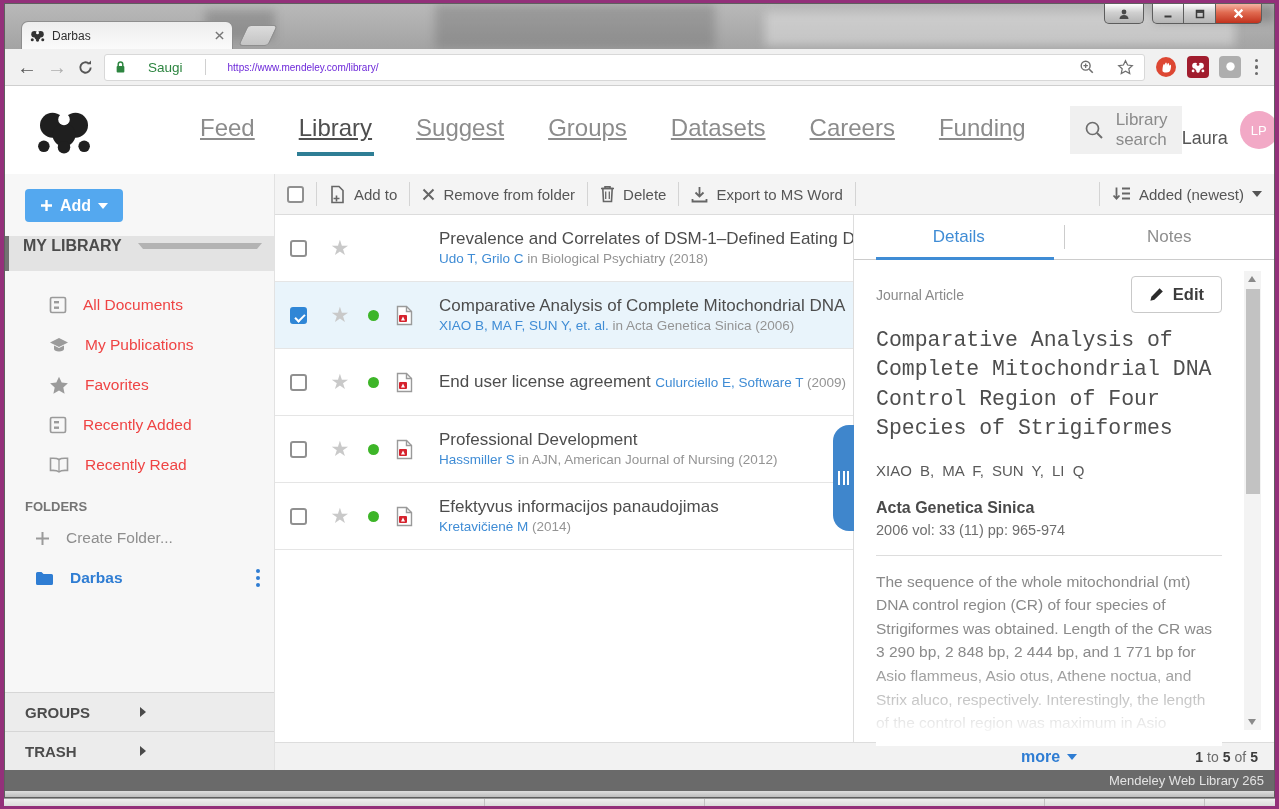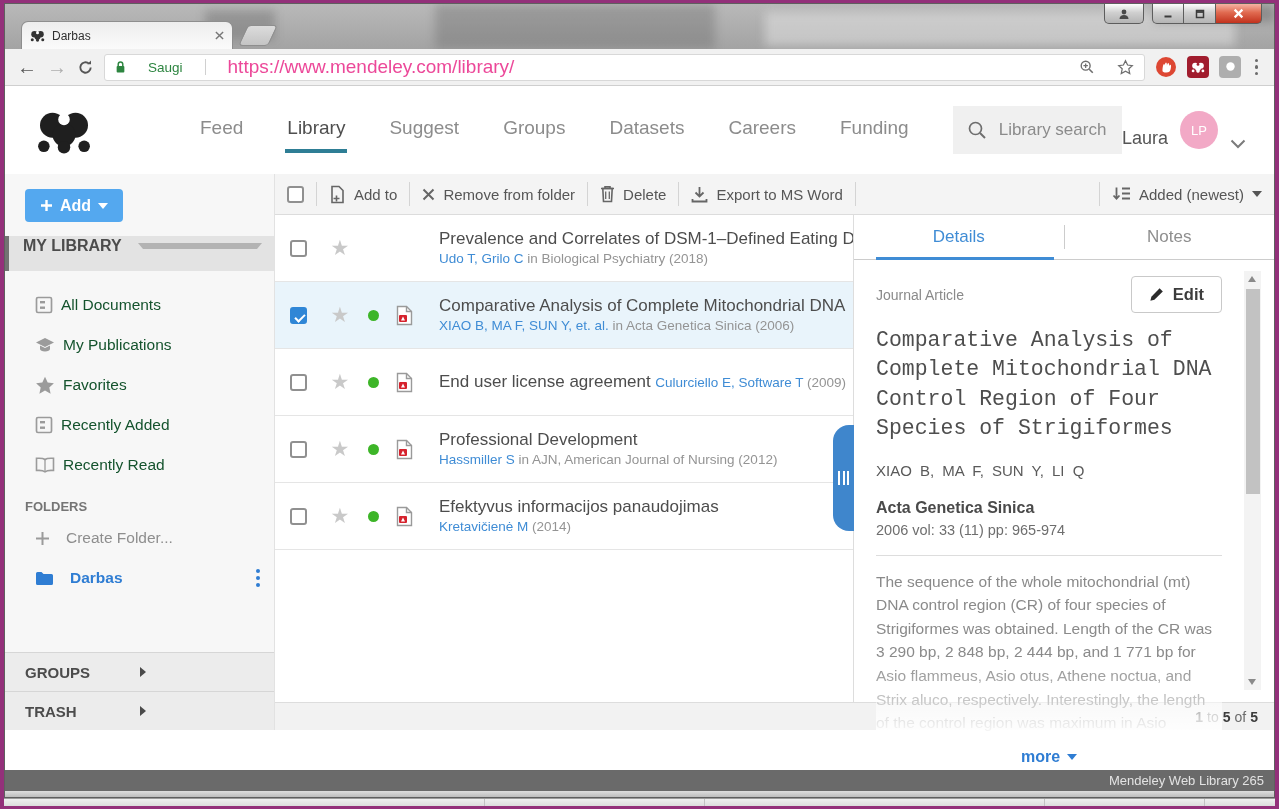--- a/index.html
+++ b/index.html
@@ -42,34 +42,34 @@
 
   
   .chrome-bar { height:37px; background:#f1f1f1; border-bottom:1px solid #cfcfcf;
                 display:flex; align-items:center; padding:0 12px; gap:10px; flex:0 0 auto; }
   .nav-arrow { font-size:20px; line-height:1; color:#565656; }
   .nav-arrow.fwd { color:#aeaeae; }
   .omnibox { flex:1; height:27px; background:#fff; border:1px solid #d8d8d8; border-radius:3px;
              display:flex; align-items:center; padding:0 10px; gap:22px; }
   .secure { color:#2d8540; font-size:13.5px; }
   .om-sep { width:1px; height:16px; background:#d0d0d0; }
-  .url { color:#ec4899; font-size:19px; flex:1; }
+  .url { color:#6d28d9; font-size:10px; flex:1; }
   .ext { width:22px; height:22px; border-radius:4px; display:flex; align-items:center; justify-content:center; }
   .ext.hand { background:transparent; }
   .ext.mend { background:#a11d2e; }
   .ext.gray { background:#aeaeae; }
   .dots3 { display:flex; flex-direction:column; gap:3px; padding:0 4px; }
   .dots3 i { width:3.5px; height:3.5px; border-radius:50%; background:#6b6b6b; }
 
   
   .page { flex:1; display:flex; flex-direction:column; background:#fff; min-height:0; }
   .site-header { height:88px; flex:0 0 auto; display:flex; align-items:center; padding:0 28px 0 30px; background:#fff; }
   .m-logo { margin-right:105px; }
   .site-nav { display:flex; gap:40px; align-items:center; }
-  .nav-item { font-size:19px; color:#8c8c8c; padding:10px 2px 14px; cursor:pointer; }
+  .nav-item { font-size:24px; color:#8c8c8c; padding:10px 2px 14px; cursor:pointer;text-decoration:underline; }
   .nav-item.active { color:#4f4f4f; border-bottom:4px solid #2e7e95; padding-bottom:10px; }
   .lib-search { margin-left:42px; width:280px; height:48px; background:#f0f0f0;
                 display:flex; align-items:center; padding:0 14px; gap:12px; }
   .lib-search .ph { color:#8b8b8b; font-size:17px; }
   .user-area { margin-left:auto; display:flex; align-items:flex-end; gap:12px; }
   .user-name { font-size:18px; color:#555; }
   .avatar { width:38px; height:38px; border-radius:50%; background:#f2a9c6; color:#fff;
             font-size:13px; display:flex; align-items:center; justify-content:center; }
 
   .site-body { flex:1; display:flex; min-height:0; }
@@ -79,22 +79,22 @@
              display:flex; flex-direction:column; }
   .add-btn { margin:15px 0 14px 20px; width:98px; height:33px; background:#54a8ef; border:none;
              border-radius:4px; color:#fff; font-size:16px; font-weight:bold;
              display:flex; align-items:center; justify-content:center; gap:7px; font-family:inherit; }
   .caret-down { width:0; height:0; border-left:5px solid transparent; border-right:5px solid transparent; border-top:6px solid #fff; }
   .lib-header { height:35px; background:#e3e3e3; border-left:4px solid #737373;
                 display:flex; align-items:center; padding:0 12px 16px 14px; }
   .lib-header span { font-weight:bold; font-size:16px; color:#4c4c4c; flex:1; }
   .caret-sm { width:0; height:0; border-left:5px solid transparent; border-right:5px solid transparent; border-top:6px solid #b3b3b3; }
   .lib-items { list-style:none; padding:14px 0 4px; }
-  .lib-item { height:40px; display:flex; align-items:center; gap:8px; padding-left:30px;
-              font-size:15.5px; color:#14532d; cursor:pointer; }
+  .lib-item { height:40px; display:flex; align-items:center; gap:16px; padding-left:44px;
+              font-size:15.5px; color:#ef4444; cursor:pointer; }
   .lib-item svg { flex:0 0 auto; }
   .side-label { padding:10px 0 4px 20px; font-size:13px; font-weight:bold; color:#757575; }
   .side-row { height:40px; display:flex; align-items:center; gap:16px; padding-left:30px; font-size:15.5px; }
   .create-folder { color:#8e8e8e; }
   .folder-row { color:#2f7dd3; font-weight:bold; padding-right:14px; }
   .folder-row .grow { flex:1; }
   .bdots { display:flex; flex-direction:column; gap:3px; }
   .bdots i { width:4px; height:4px; border-radius:50%; background:#2f7dd3; }
   .side-spacer { flex:1; }
   .collapse-row { height:39px; background:#ececec; border-top:1px solid #d6d6d6;
@@ -167,21 +167,21 @@
   .sb-up { top:5px; border-bottom:6px solid #8a8a8a; }
   .sb-dn { bottom:5px; border-top:6px solid #8a8a8a; }
   .sb-thumb { position:absolute; left:1.5px; top:18px; width:14px; height:205px; background:#c2c2c2; }
 
   .status-bar { height:28px; flex:0 0 auto; background:#f2f2f2; border-top:1px solid #ddd;
                 display:flex; align-items:center; justify-content:flex-end; padding-right:16px;
                 font-size:14px; color:#6b6b6b; gap:4px; }
   .status-bar .b { font-weight:bold; color:#3d3d3d; }
 
   .dark-footer { height:21px; flex:0 0 auto; background:#6a6a6a; display:flex; align-items:center;
-                 justify-content:flex-end; padding-right:10px;margin-top:40px; }
+                 justify-content:flex-end; padding-right:10px; }
   .dark-footer span { color:#e3e3e3; font-size:13px; }
   .win-bottom { height:6px; flex:0 0 auto; background:linear-gradient(#dedede,#bdbdbd); }
 
   svg { display:block; }
 </style>
 </head>
 <body>
 
 <div class="screenshot">
   <div class="window">

